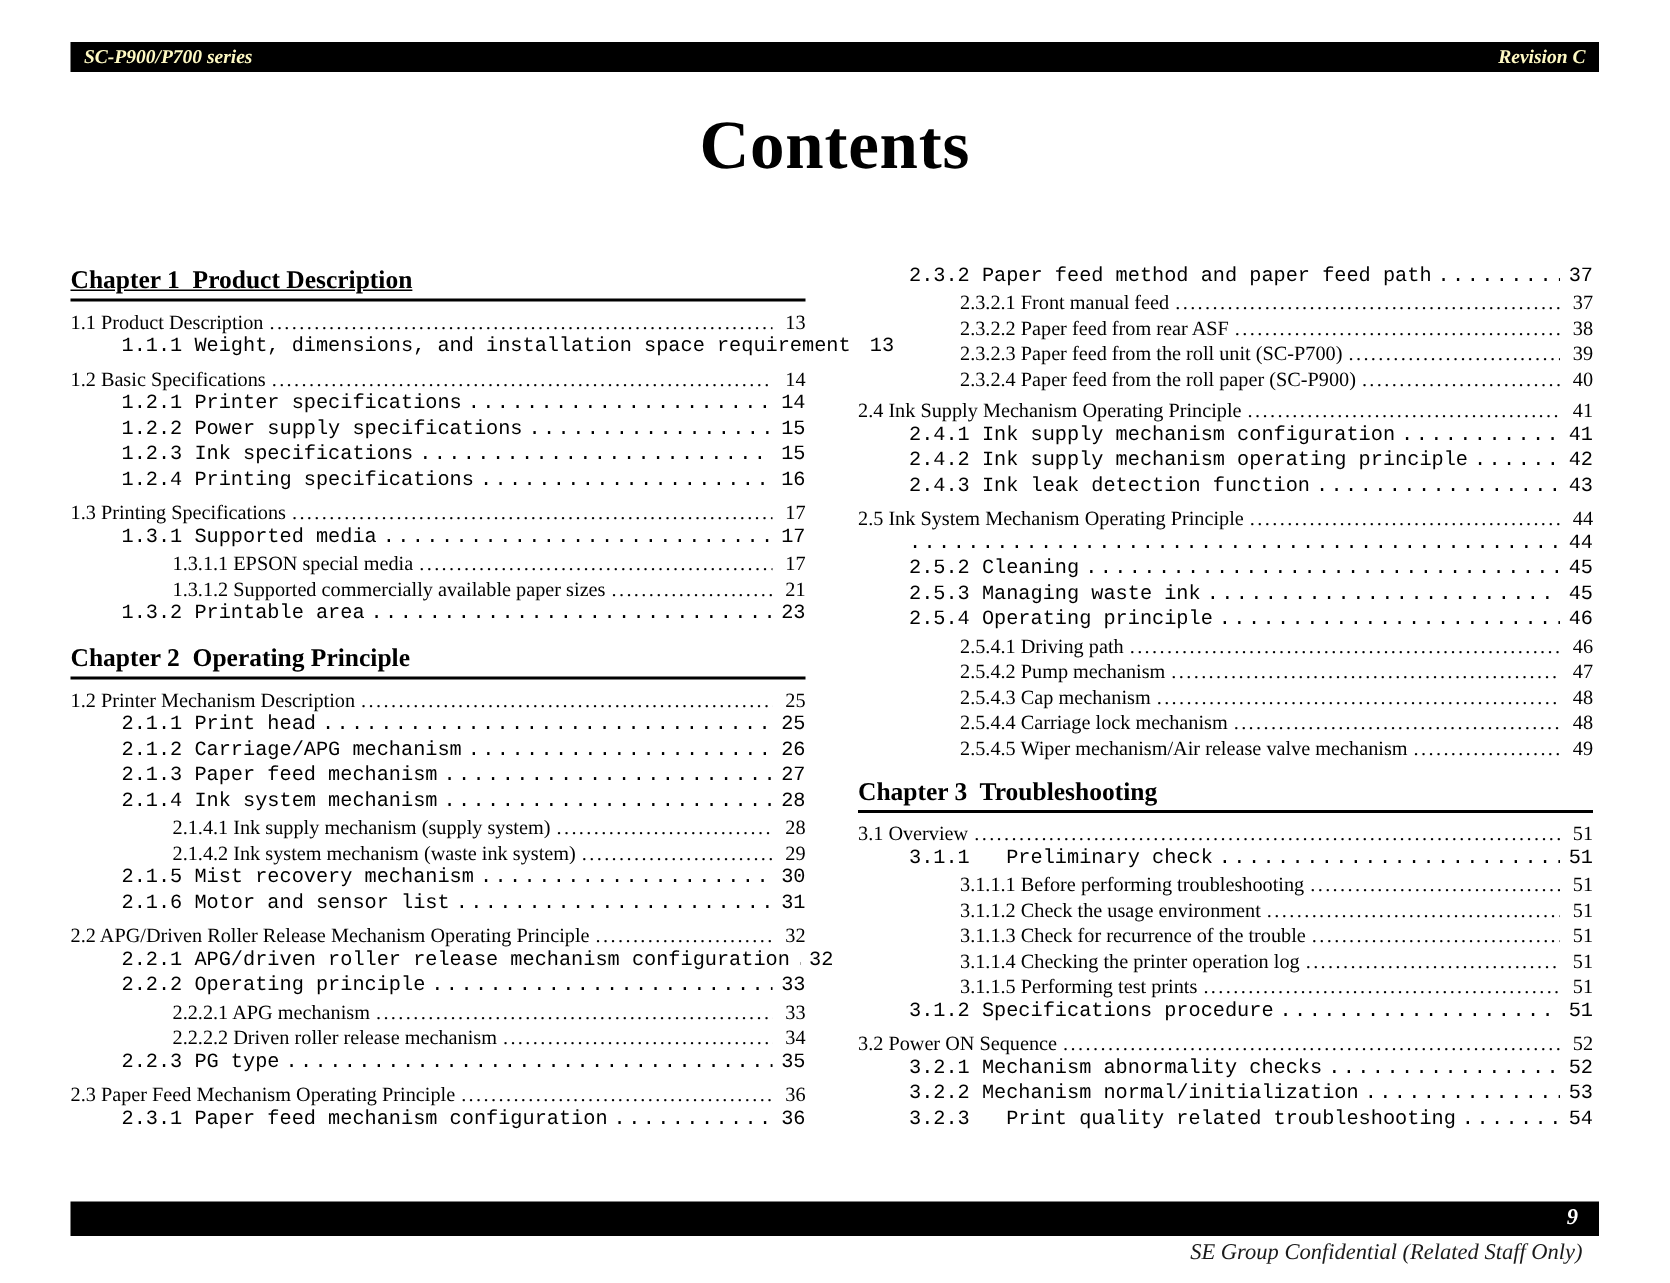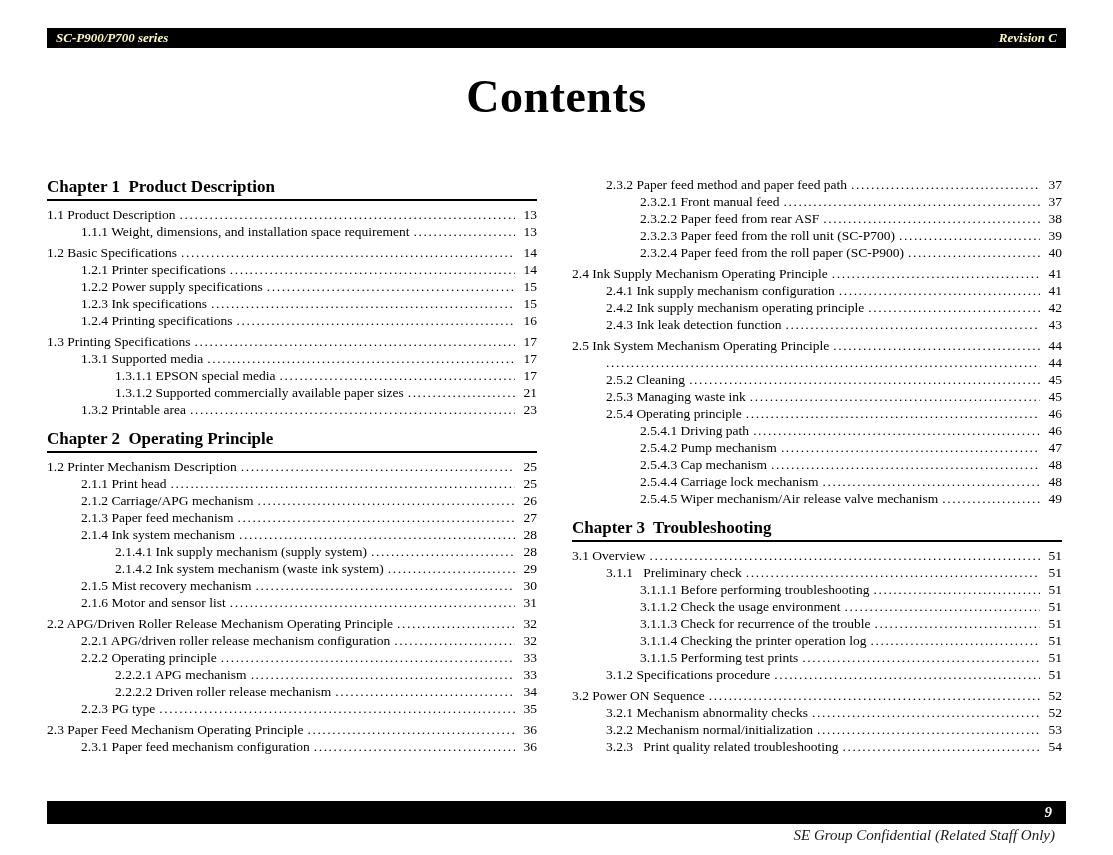--- a/index.html
+++ b/index.html
@@ -32,26 +32,26 @@
     font-size:46px; font-weight:bold; letter-spacing:0.5px;
   }
   
   .toc-col { position:absolute; top:176px; width:490px; }
   .toc-col.left  { left:47px; }
   .toc-col.right { left:572px; }
   .chapter-heading {
     font-size:17px; font-weight:bold; line-height:21px; white-space:pre;
     border-bottom:2px solid #000; padding-bottom:2px; margin:10px 0 5px 0;
   }
-  .chapter-heading:first-child { margin-top:0; }
+  .chapter-heading:first-child { margin-top:0;text-decoration:underline; }
   .toc-entry {
     display:flex; align-items:baseline; font-size:13.5px; line-height:17px;
   }
   .toc-entry.lvl1 { margin-top:4px; }
-  .toc-entry.lvl2 { padding-left:34px; }
+  .toc-entry.lvl2 { padding-left:34px;font-family:Liberation Mono, monospace; }
   .toc-entry.lvl3 { padding-left:68px; }
   .toc-label { flex:none; white-space:pre; padding-right:4px; }
   .toc-dots  {
     flex:1 1 auto; overflow:hidden; white-space:nowrap; letter-spacing:1.6px;
     padding-right:3px; min-width:0;
   }
   .toc-page  { flex:none; min-width:22px; text-align:right; }
 </style>
 </head>
 <body>

